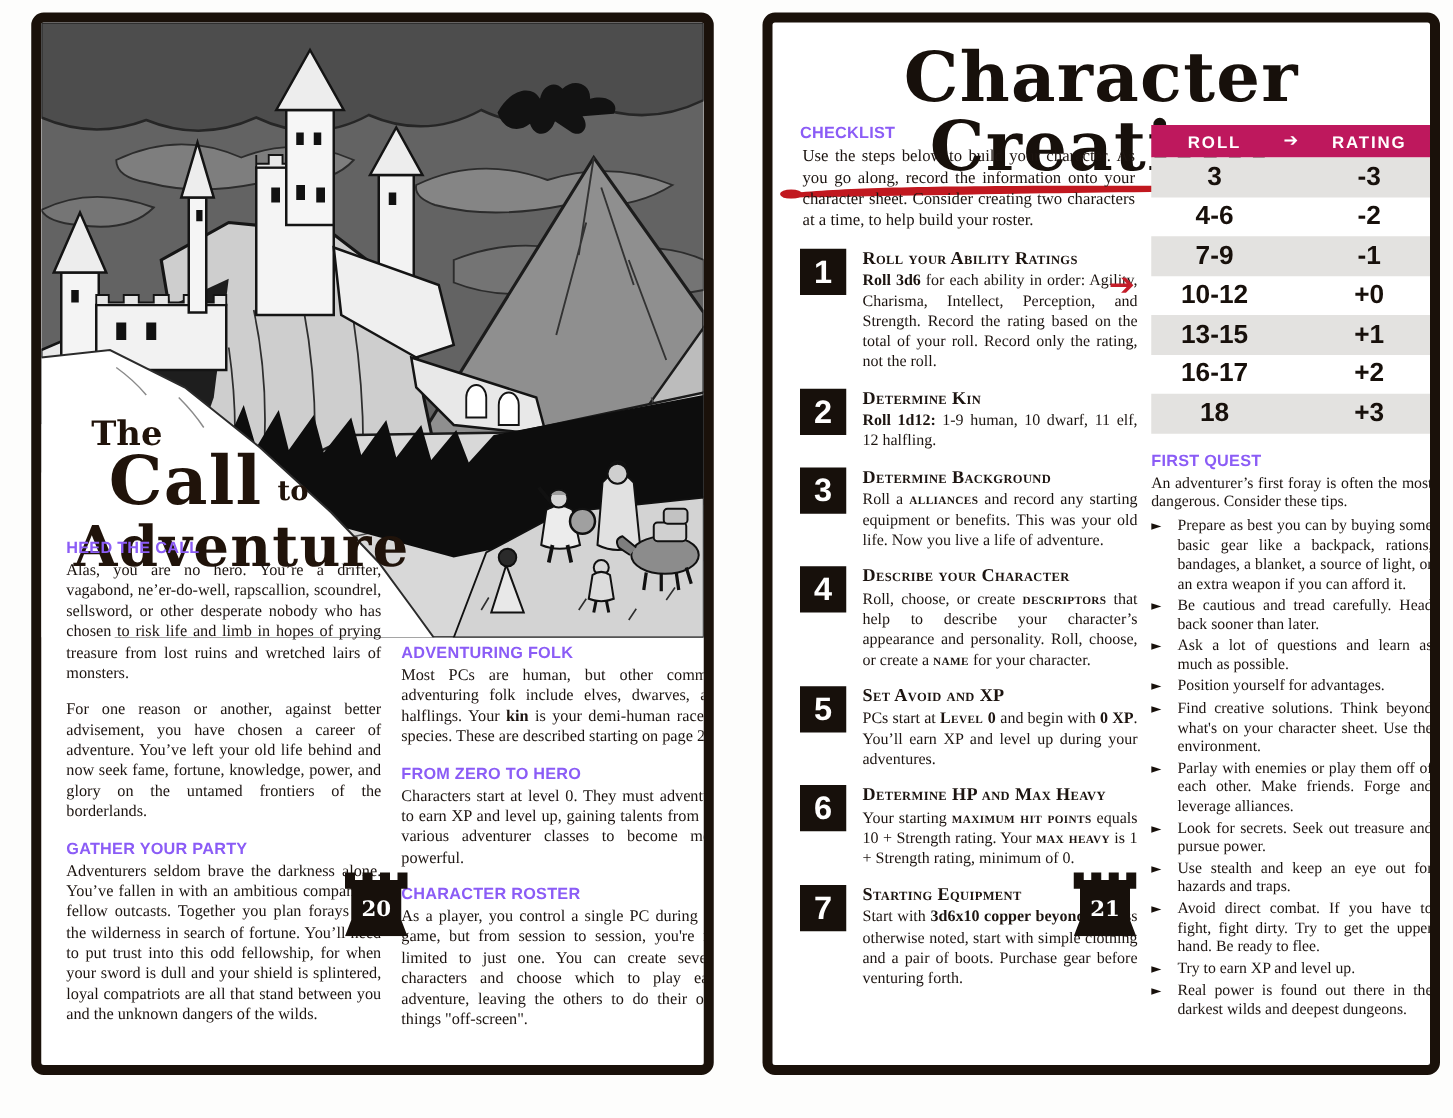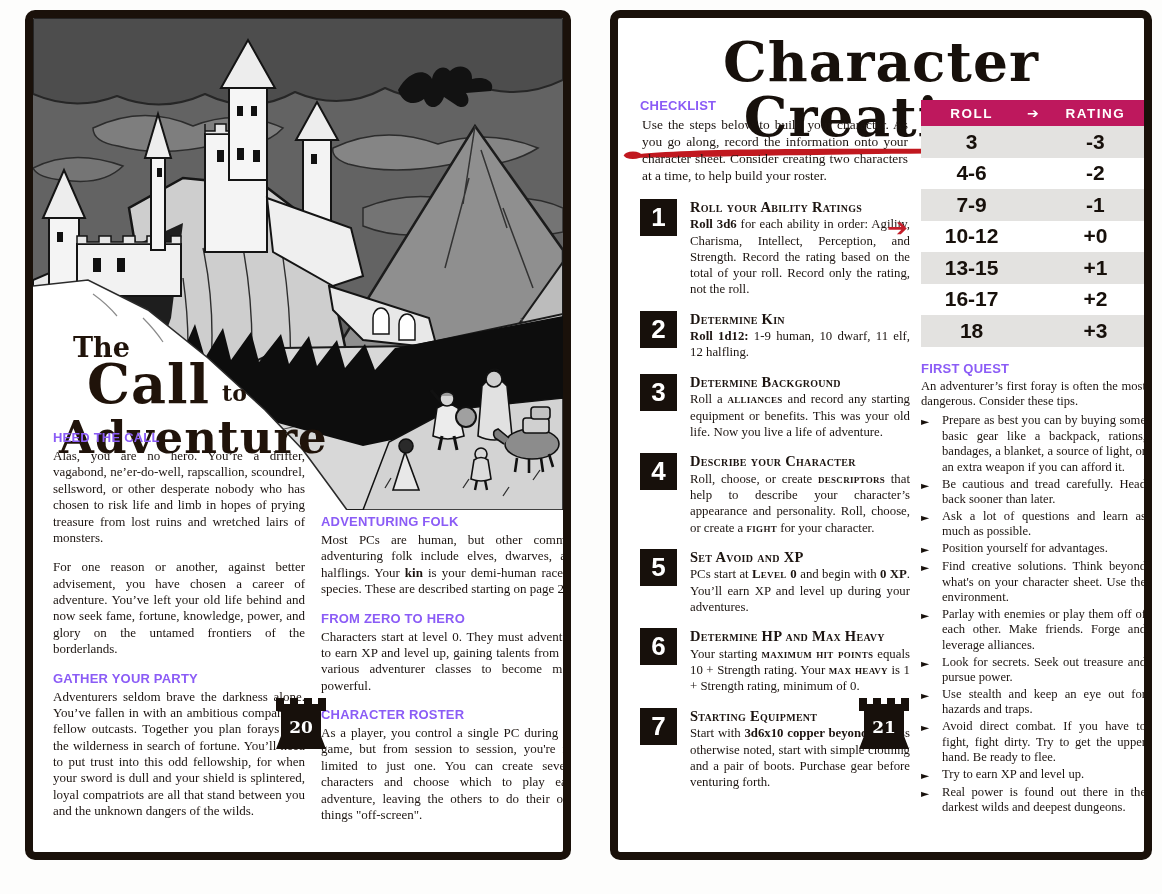--- a/index.html
+++ b/index.html
@@ -214,21 +214,21 @@
       <div class="stepnum">3</div>
       <div class="steptext">
         <div class="steptitle">Determine Background</div>
         <div class="stepbody">Roll a <b class="k">alliances</b> and record any starting equipment or benefits. This was your old life. Now you live a life of adventure.</div>
       </div>
     </div>
     <div class="step">
       <div class="stepnum">4</div>
       <div class="steptext">
         <div class="steptitle">Describe your Character</div>
-        <div class="stepbody">Roll, choose, or create <b class="k">descriptors</b> that help to describe your character’s appearance and personality. Roll, choose, or create a <b class="k">fight</b> for your character.</div>
+        <div class="stepbody">Roll, choose, or create <b class="k">descriptors</b> that help to describe your character’s appearance and personality. Roll, choose, or create a <b class="k">name</b> for your character.</div>
       </div>
     </div>
     <div class="step">
       <div class="stepnum">5</div>
       <div class="steptext">
         <div class="steptitle">Set Avoid and XP</div>
         <div class="stepbody">PCs start at <b class="k">Level 0</b> and begin with <b>0 XP</b>. You’ll earn XP and level up during your adventures.</div>
       </div>
     </div>
     <div class="step">

